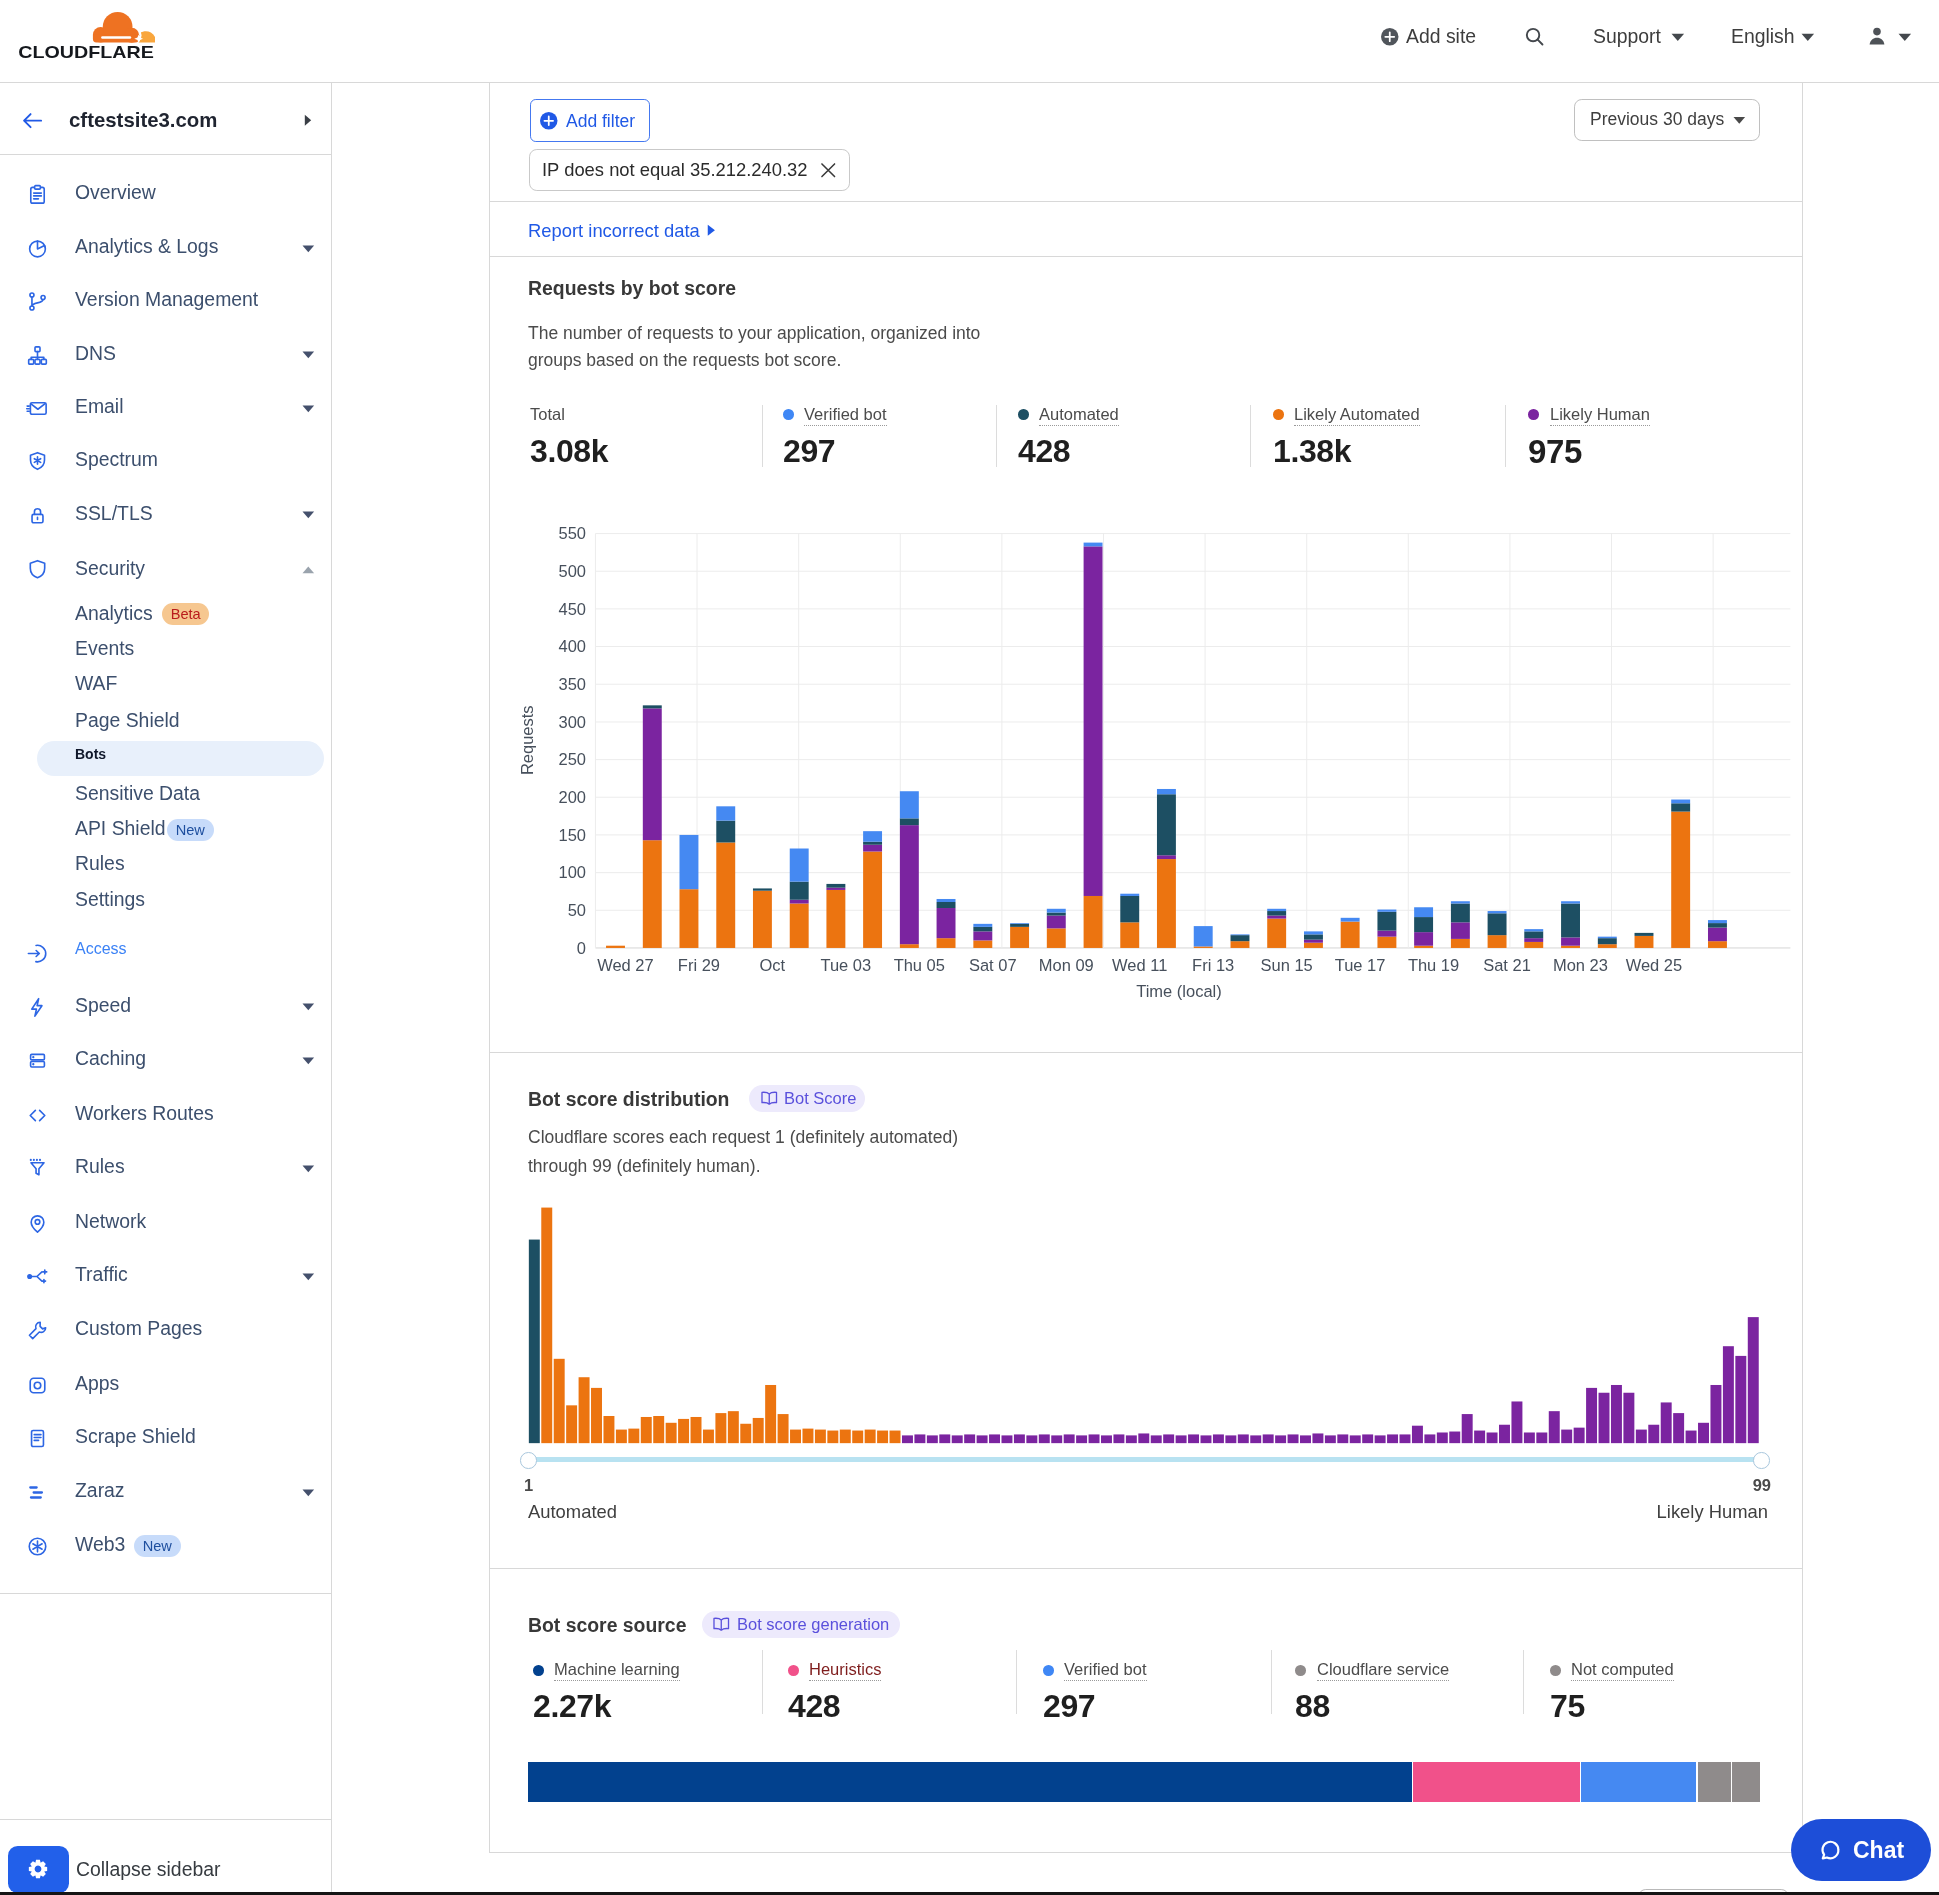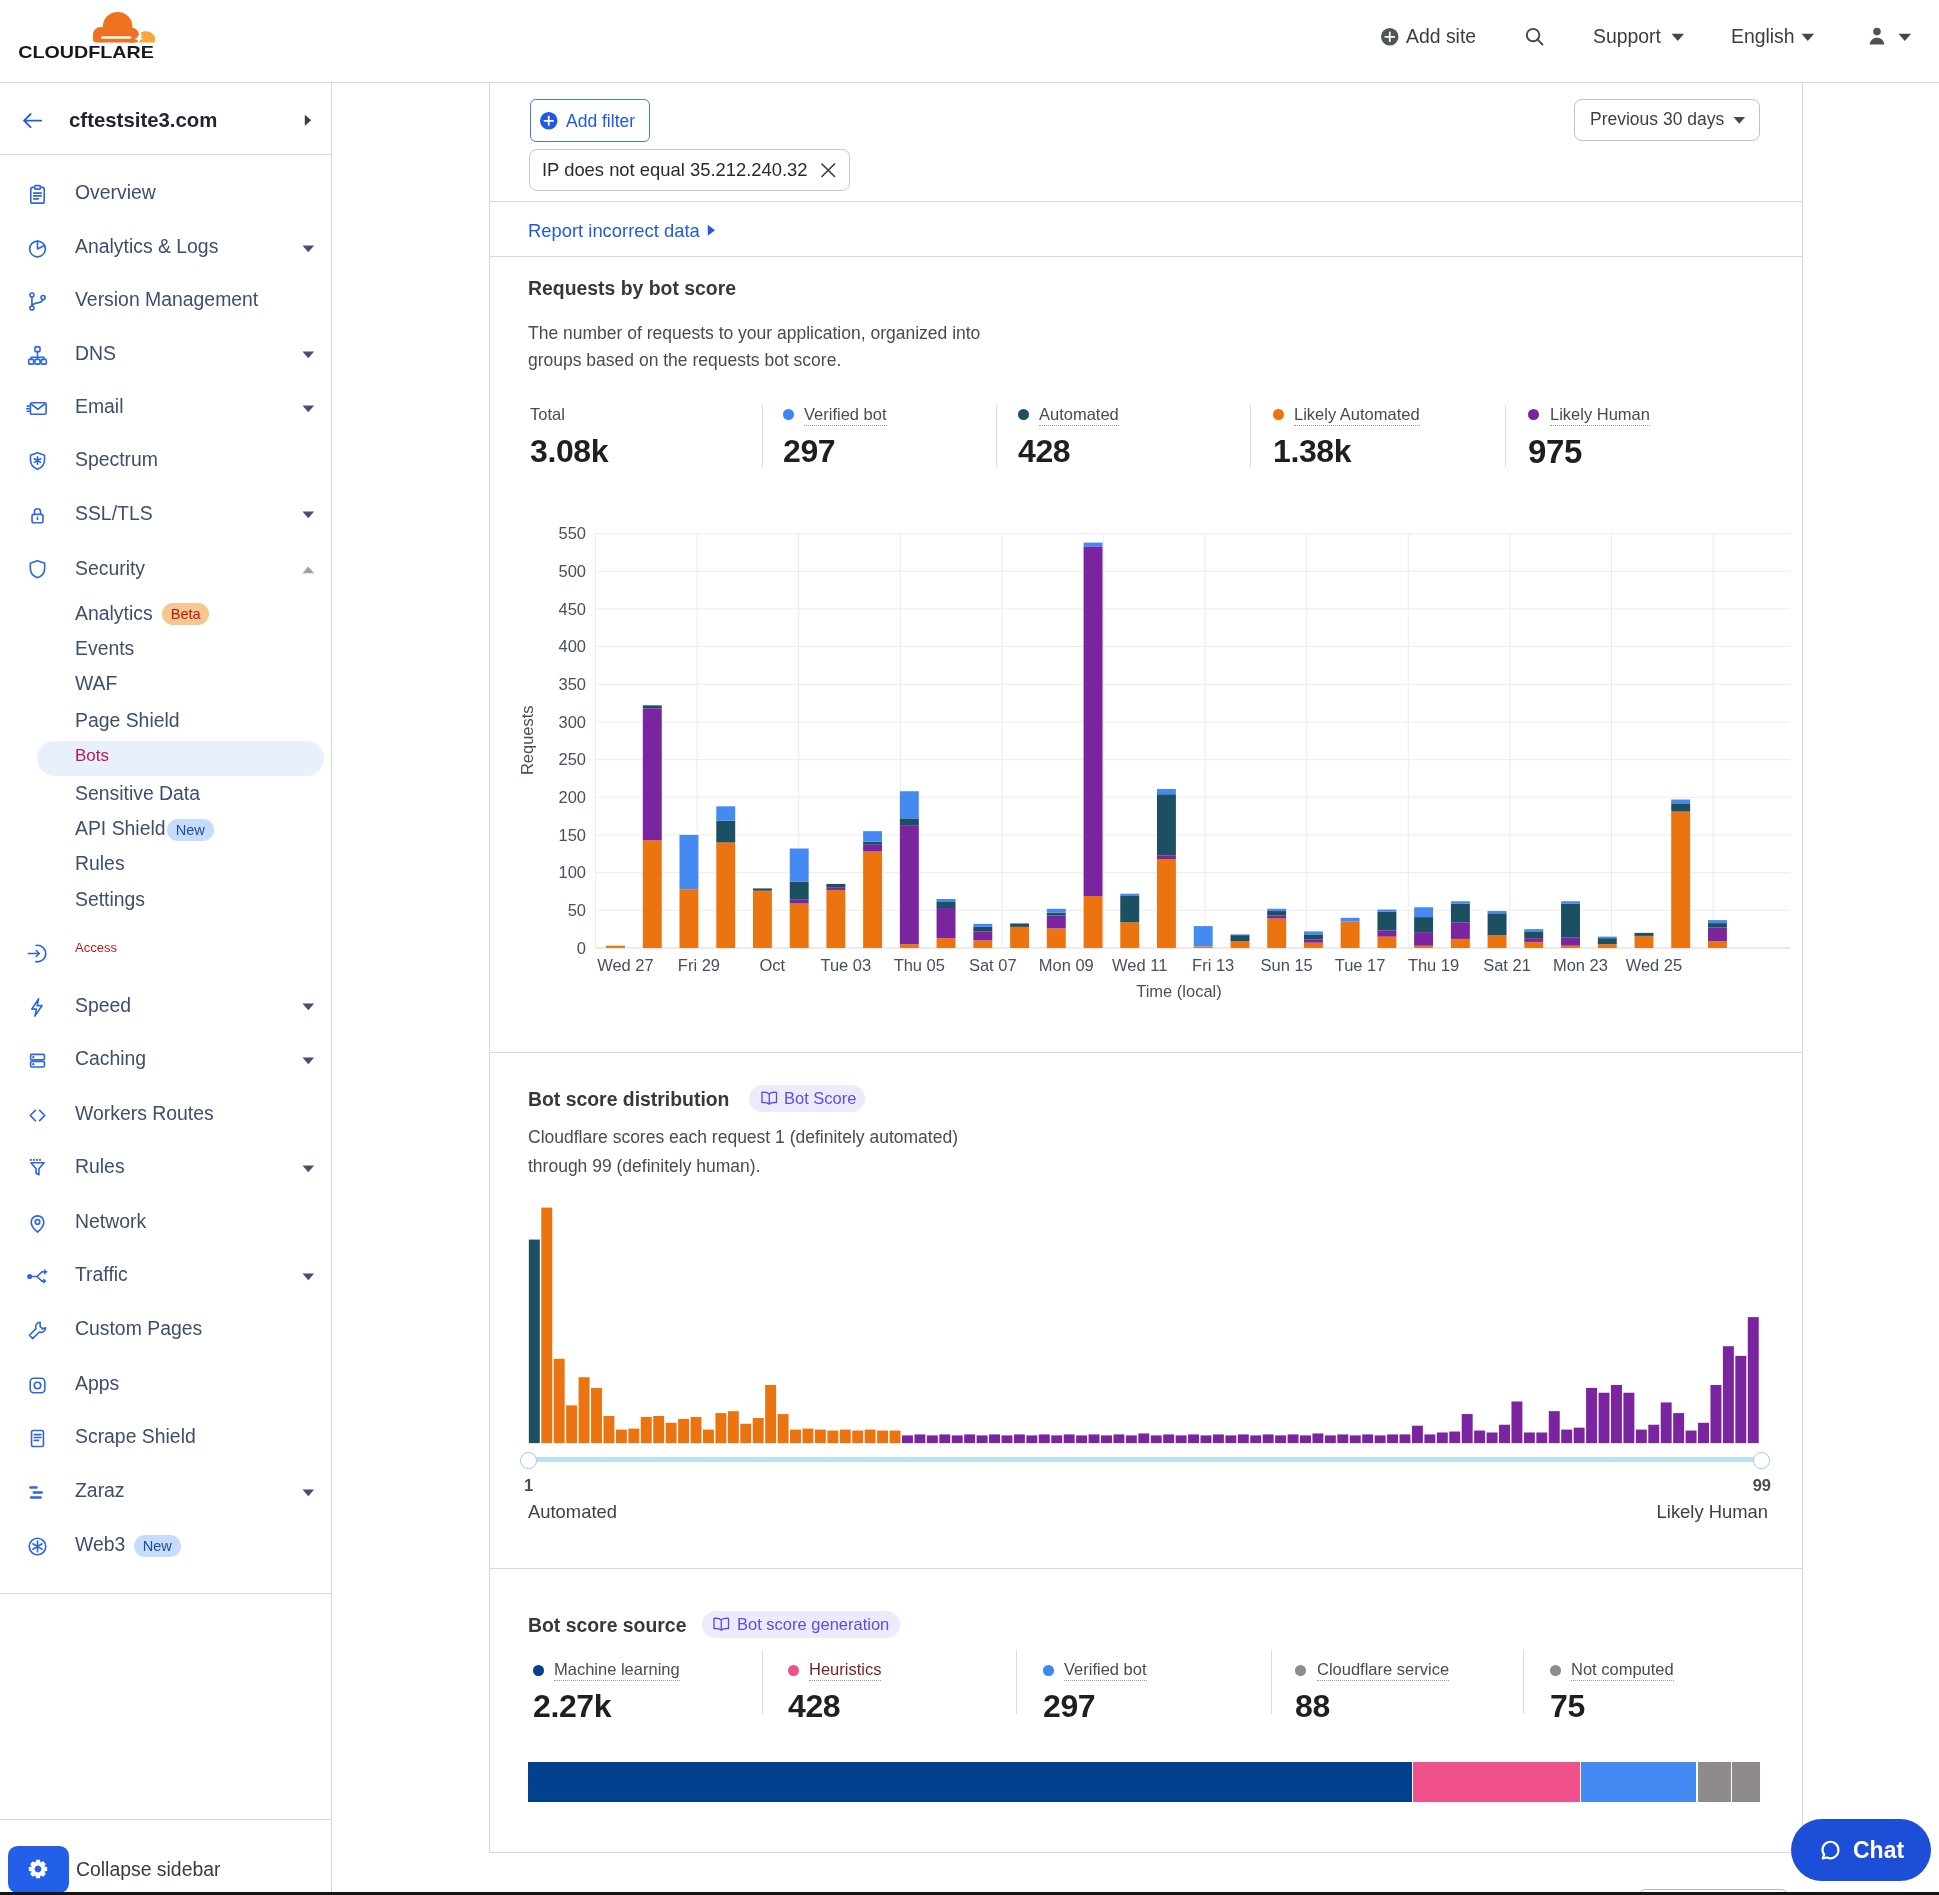--- a/index.html
+++ b/index.html
@@ -113,21 +113,21 @@
     <path d="M12 2.8l7.5 2.7v5.2c0 5.4-3.9 8.6-7.5 9.9-3.6-1.3-7.5-4.5-7.5-9.9V5.5z"></path>
   </svg>
 <div style="position:absolute;left:75px;top:557px;font-size:19.4px;color:#3c4f6d">Security</div>
 <svg style="position:absolute;left:302px;top:566px" width="12.6" height="7.8" viewBox="0 0 13 8">
     <path d="M0.5 7.5h12L6.5 0.5z" fill="#9aa3ad"></path>
   </svg>
 <svg style="position:absolute;left:26px;top:942px" width="23" height="23" viewBox="0 0 24 24" fill="none" stroke="#2d66e4" stroke-width="1.7" stroke-linecap="round" stroke-linejoin="round">
     <path d="M10.5 3.6a8.6 8.6 0 11-.2 16.9"></path>
     <path d="M2.5 12h11.2M10.6 8.9l3.3 3.1-3.3 3.1"></path>
   </svg>
-<div style="position:absolute;left:75px;top:940px;font-size:13px;color:#b91c1c">Access</div>
+<div style="position:absolute;left:75px;top:940px;font-size:16px;color:#3b82f6">Access</div>
 <svg style="position:absolute;left:26px;top:996px" width="23" height="23" viewBox="0 0 24 24" fill="none" stroke="#2d66e4" stroke-width="1.7" stroke-linecap="round" stroke-linejoin="round">
     <path d="M13.2 2.8L6 13.7h4.9L9.3 21l7.3-10.9h-5z"></path>
   </svg>
 <div style="position:absolute;left:75px;top:994px;font-size:19.4px;color:#3c4f6d">Speed</div>
 <svg style="position:absolute;left:302px;top:1003px" width="12.6" height="7.8" viewBox="0 0 13 8">
     <path d="M0.5 0.5h12L6.5 7.5z" fill="#44506c"></path>
   </svg>
 <svg style="position:absolute;left:26px;top:1049px" width="23" height="23" viewBox="0 0 24 24" fill="none" stroke="#2d66e4" stroke-width="1.7" stroke-linecap="round" stroke-linejoin="round">
     <rect x="4.8" y="5.6" width="14.4" height="5.8" rx="1.2"></rect>
     <rect x="4.8" y="13" width="14.4" height="5.8" rx="1.2"></rect>
@@ -187,21 +187,21 @@
     <circle cx="12" cy="12" r="8.6"></circle>
     <path d="M12 6.4v11.2M7.2 9.2l9.6 5.6M7.2 14.8l9.6-5.6"></path>
   </svg>
 <div style="position:absolute;left:75px;top:1533px;font-size:19.4px;color:#3c4f6d">Web3</div>
 <div class="pill" style="left:134px;top:1535px;background:#c7dbfa;color:#1d4e9e">New</div>
 <div style="position:absolute;left:75px;top:602px;font-size:19.4px;color:#3c4f6d">Analytics</div>
 <div class="pill" style="left:162px;top:603px;background:#f6c790;color:#b91c1c">Beta</div>
 <div style="position:absolute;left:75px;top:637px;font-size:19.4px;color:#3c4f6d">Events</div>
 <div style="position:absolute;left:75px;top:672px;font-size:19.4px;color:#3c4f6d">WAF</div>
 <div style="position:absolute;left:75px;top:709px;font-size:19.4px;color:#3c4f6d">Page Shield</div>
-<div style="position:absolute;left:75px;top:746px;font-size:17px;font-weight:normal;color:#be185d">Bots</div>
+<div style="position:absolute;left:75px;top:746px;font-size:14px;font-weight:bold;color:#0f172a">Bots</div>
 <div style="position:absolute;left:75px;top:782px;font-size:19.4px;color:#3c4f6d">Sensitive Data</div>
 <div style="position:absolute;left:75px;top:817px;font-size:19.4px;color:#3c4f6d">API Shield</div>
 <div class="pill" style="left:167px;top:819px;background:#c7dbfa;color:#1d4e9e">New</div>
 <div style="position:absolute;left:75px;top:852px;font-size:19.4px;color:#3c4f6d">Rules</div>
 <div style="position:absolute;left:75px;top:888px;font-size:19.4px;color:#3c4f6d">Settings</div>
 <div style="position:absolute;left:0;top:1593px;width:331px;height:1px;background:#d8d8d8"></div>
 <div style="position:absolute;left:0;top:1819px;width:331px;height:1px;background:#d8d8d8"></div>
 <div style="position:absolute;left:7.8px;top:1846px;width:61px;height:47px;border-radius:9.7px;background:#2260ea"></div>
 <svg style="position:absolute;left:27px;top:1858px" width="22" height="22" viewBox="0 0 24 24">
     <path d="M21.98,9.88 L21.98,14.12 L18.72,14.85 L18.77,14.73 L20.55,17.56 L17.56,20.55 L14.73,18.77 L14.85,18.72 L14.12,21.98 L9.88,21.98 L9.15,18.72 L9.27,18.77 L6.44,20.55 L3.45,17.56 L5.23,14.73 L5.28,14.85 L2.02,14.12 L2.02,9.88 L5.28,9.15 L5.23,9.27 L3.45,6.44 L6.44,3.45 L9.27,5.23 L9.15,5.28 L9.88,2.02 L14.12,2.02 L14.85,5.28 L14.73,5.23 L17.56,3.45 L20.55,6.44 L18.77,9.27 L18.72,9.15 Z M12,8.3 a3.7,3.7 0 1,0 0.001,0 Z" fill="#fff" fill-rule="evenodd"></path>

